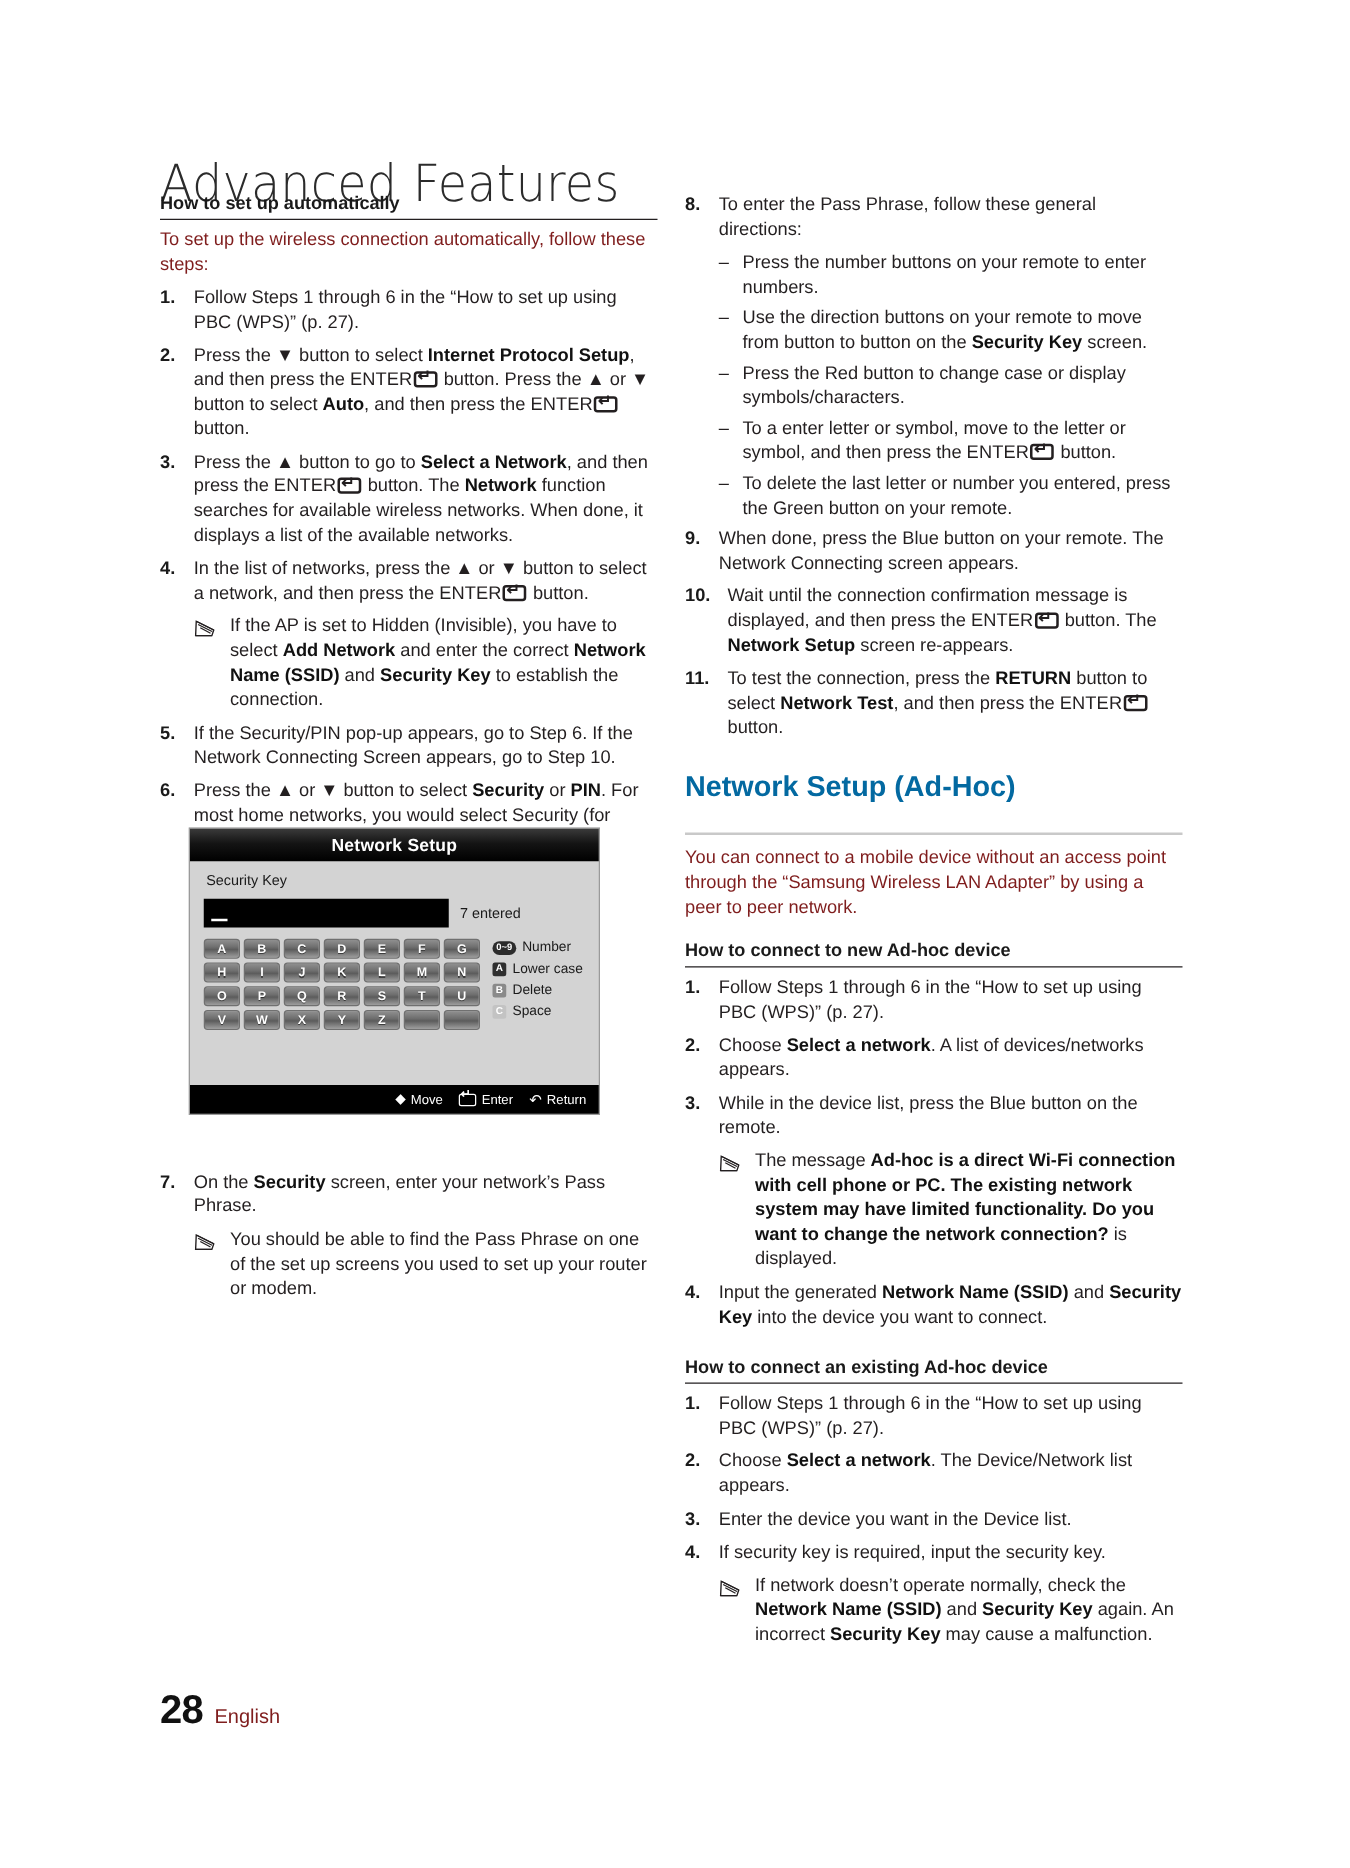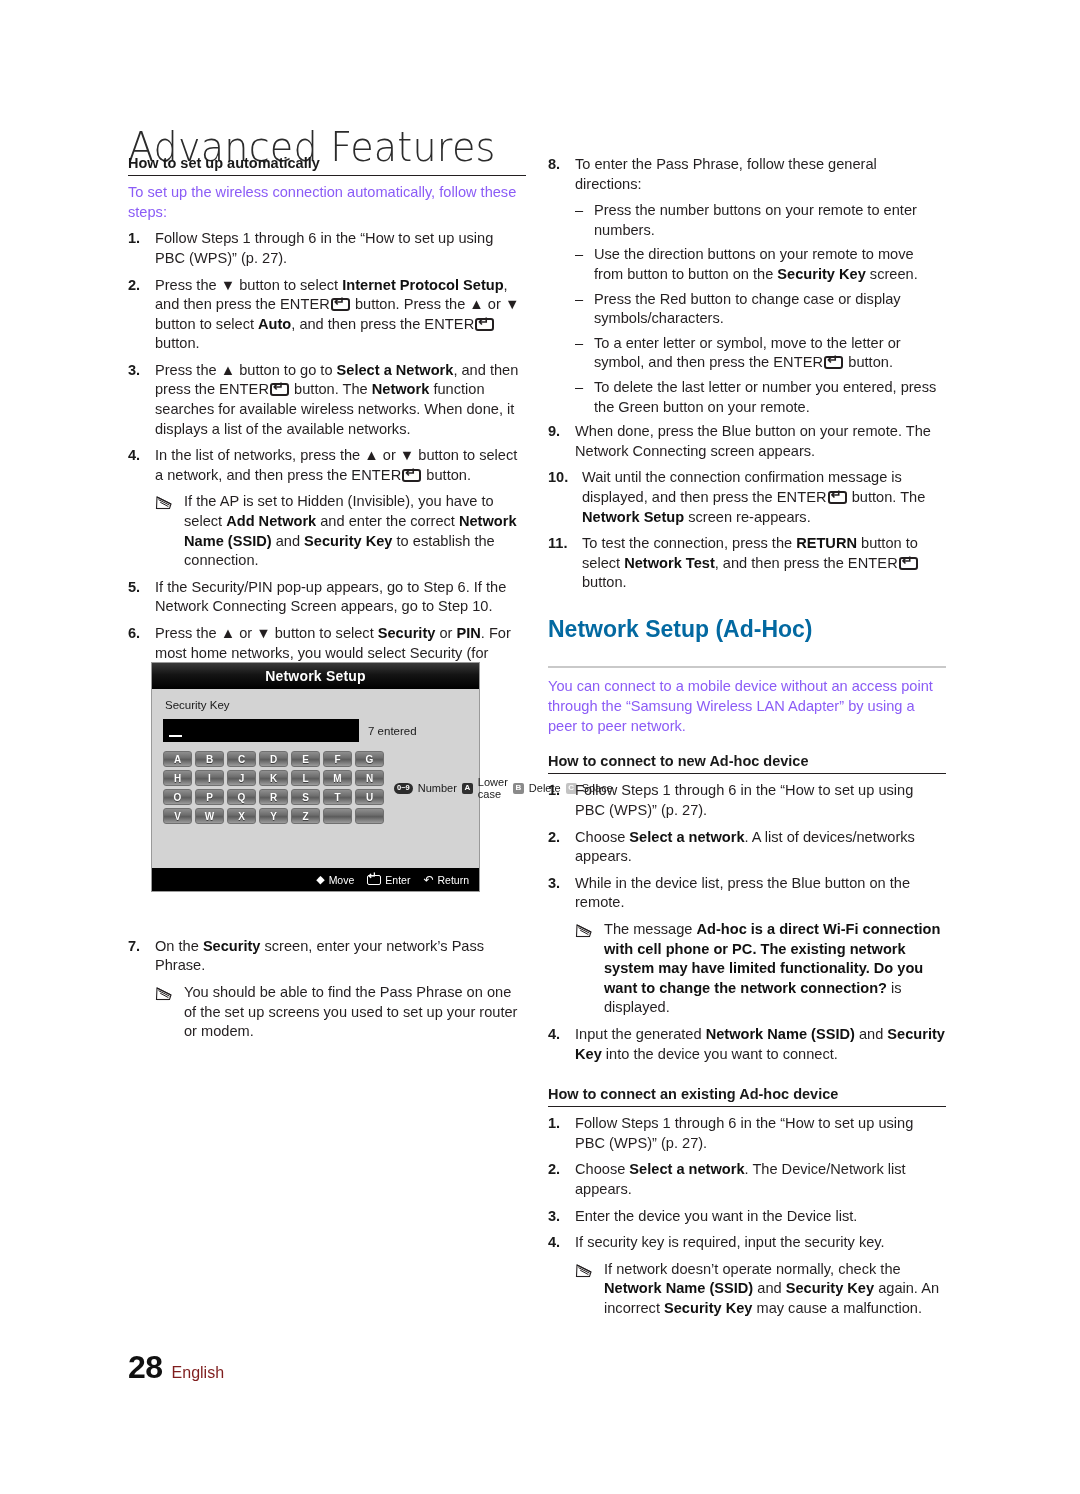--- a/index.html
+++ b/index.html
@@ -51,21 +51,21 @@
     color:#0369a1;
     border-bottom:2.2px solid #c9c9c9;
     padding-bottom:23px;
     margin:0 0 9px 0;
     line-height:1.2;
   }
   p.body {
     font-size:14.6px;
     line-height:19.6px;
     margin:0 0 7px 0;
-    color:#8b5cf6;
+    color:#7f1d1d;
   }
 
   
   .item { display:flex; margin:0 0 7px 0; }
   .item .num {
     flex:0 0 auto;
     width:27px;
     font-size:14.6px;
     line-height:19.6px;
     font-weight:bold;
@@ -158,21 +158,21 @@
     background:linear-gradient(to bottom,#8f8f8f 0%, #6f6f6f 40%, #5c5c5c 55%, #9d9d9d 100%);
     border:1px solid #707070;
     color:#fff;
     font-size:10px;
     font-weight:bold;
     display:flex; align-items:center; justify-content:center;
     text-shadow:0 1px 0 rgba(0,0,0,.5);
   }
   .key.blank { color:transparent; }
 
-  .legend { display:flex; flex-direction:row; gap:5px; padding-top:1px; }
+  .legend { display:flex; flex-direction:column; gap:5px; padding-top:1px; }
   .legend-row { display:flex; align-items:center; gap:5px; font-size:11px; color:#1a1a1a; }
   .chip {
     display:inline-flex; align-items:center; justify-content:center;
     font-size:8px; font-weight:bold; color:#fff;
     height:11px; min-width:11px;
     border-radius:2px;
     padding:0 2px;
     line-height:1;
   }
   .chip.pill { border-radius:6px; padding:0 3px; background:#2c2c2c; font-size:7.5px; }

